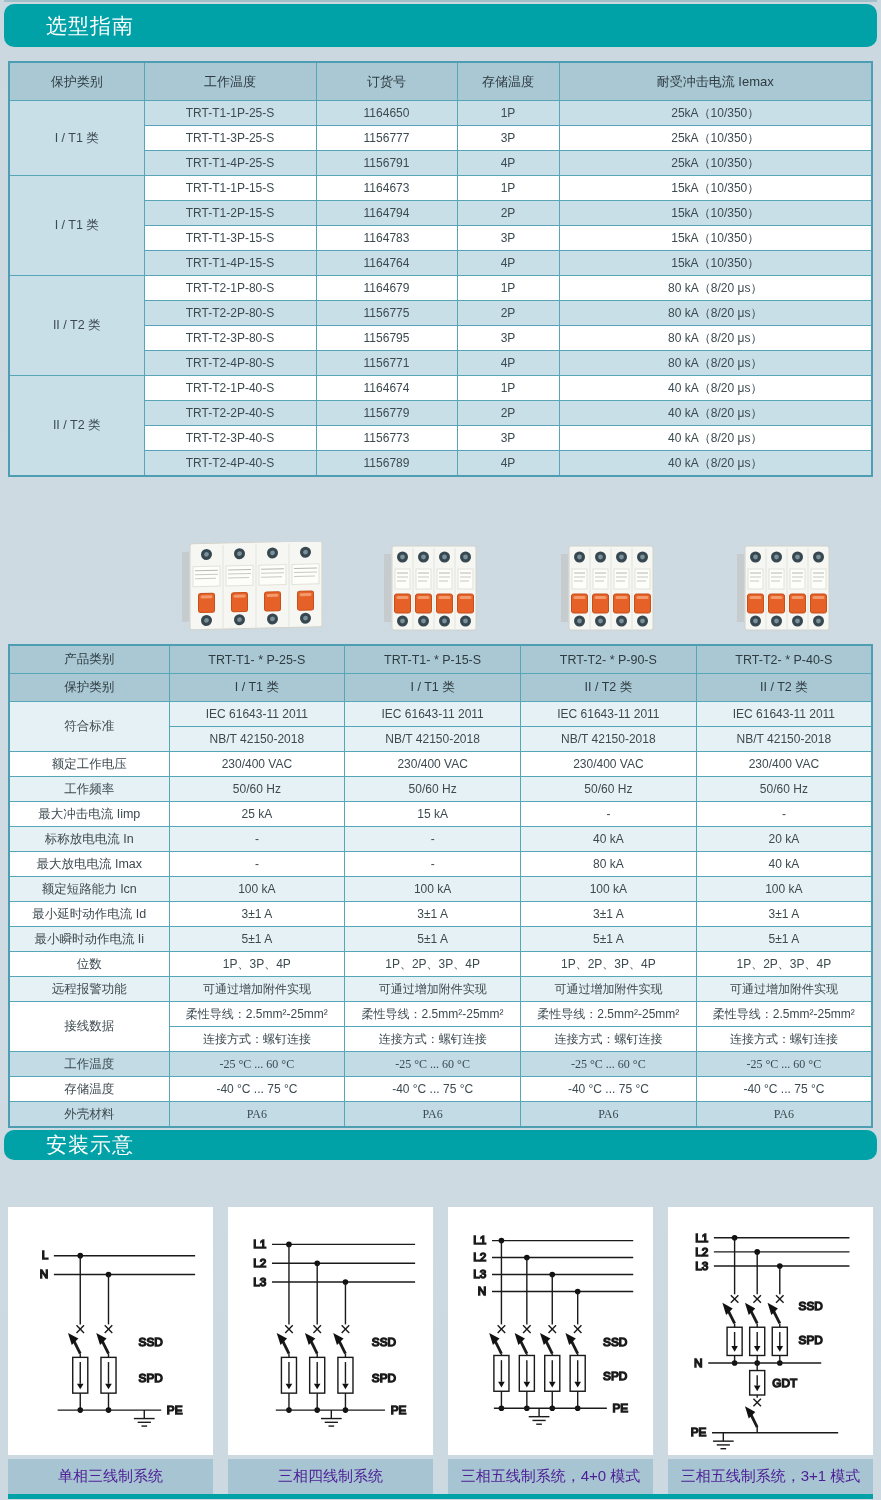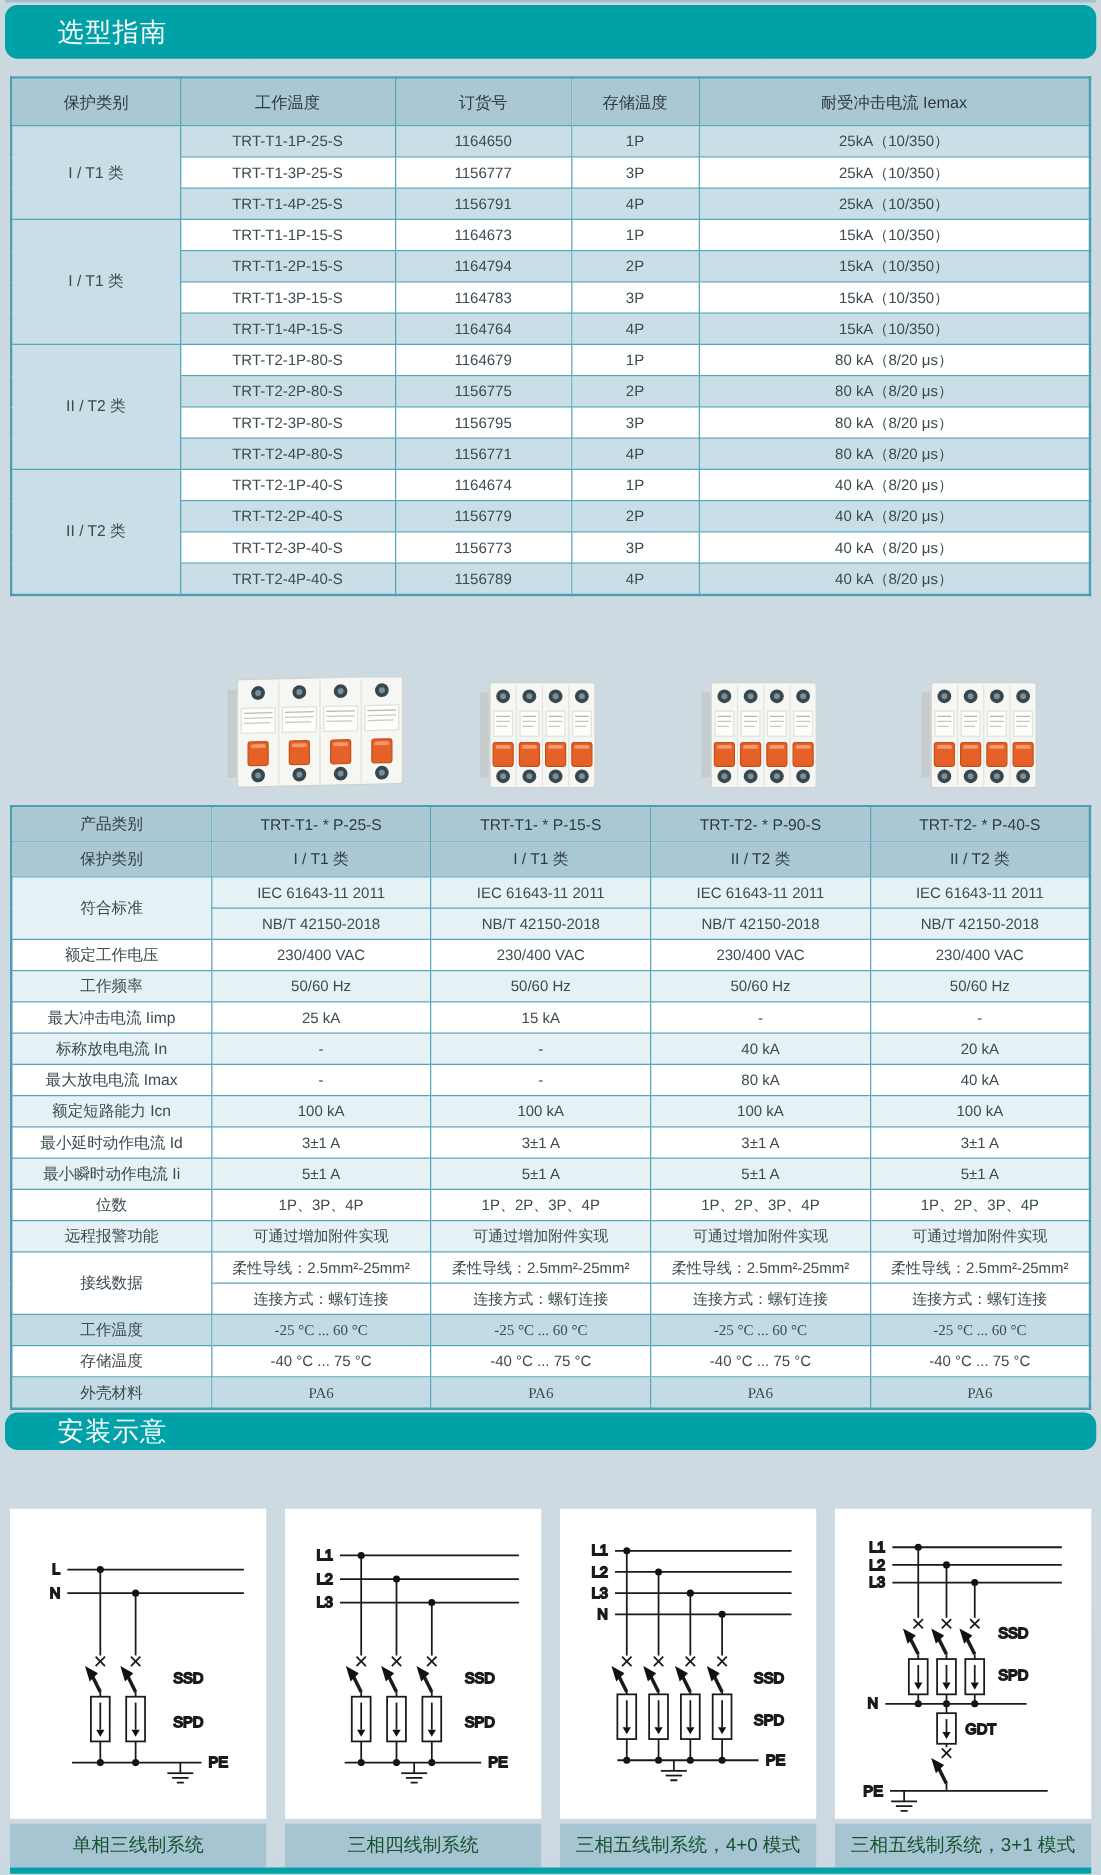--- a/index.html
+++ b/index.html
@@ -39,21 +39,21 @@
   #tech-table td.lbl{font-size:12.5px;}
   .sh-hdr{background:#aac8d4;} .sh-pale{background:#e6f1f6;}
   .sh-wh{background:#ffffff;} .sh-blue{background:#c2dbe5;font-family:Liberation Serif, serif;}
 
   #diagrams{position:absolute;left:8px;top:1207px;width:865px;height:248px;
     display:grid;grid-template-columns:repeat(4,1fr);column-gap:15px;}
   .panel{background:#ffffff;padding-left:12px;}
   #captions{position:absolute;left:8px;top:1459px;width:865px;height:35px;
     display:grid;grid-template-columns:repeat(4,1fr);column-gap:15px;}
   .caption{background:#a6c4d1;display:flex;align-items:center;justify-content:center;
-    font-size:15px;color:#14532d;white-space:nowrap;}
+    font-size:15px;color:#4c1d95;white-space:nowrap;}
   #bottom-strip{position:absolute;left:8px;right:8px;top:1494px;height:5px;background:#00a1a7;}
 </style>
 </head>
 <body>
 
 <div class="page">
   <div class="top-edge"></div>
 
   <div class="bar" id="bar1">
     <span>选型指南</span>

